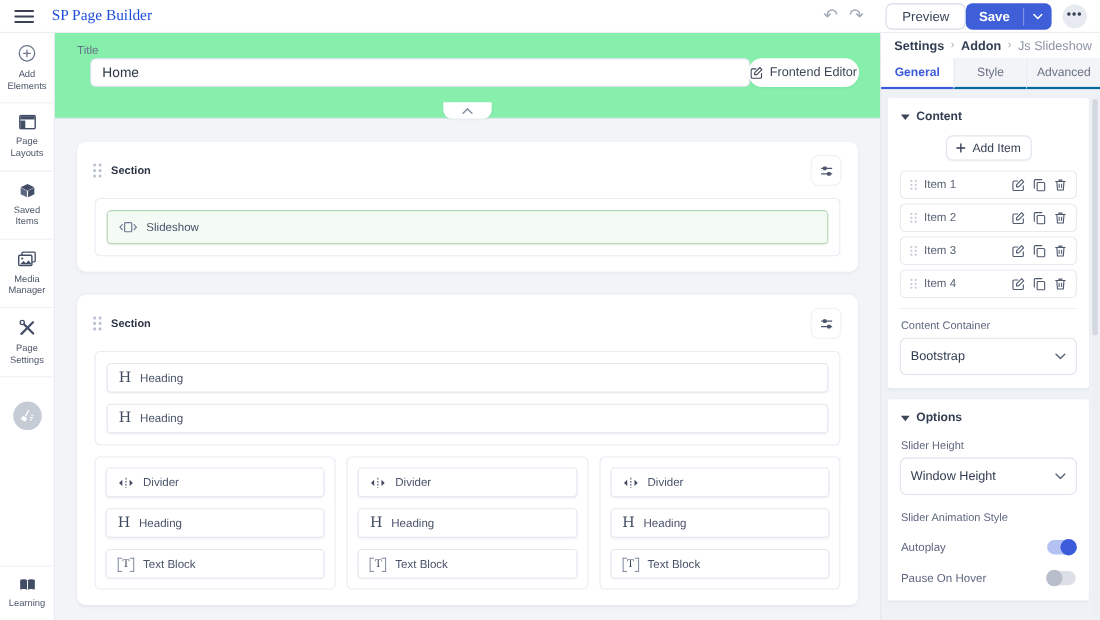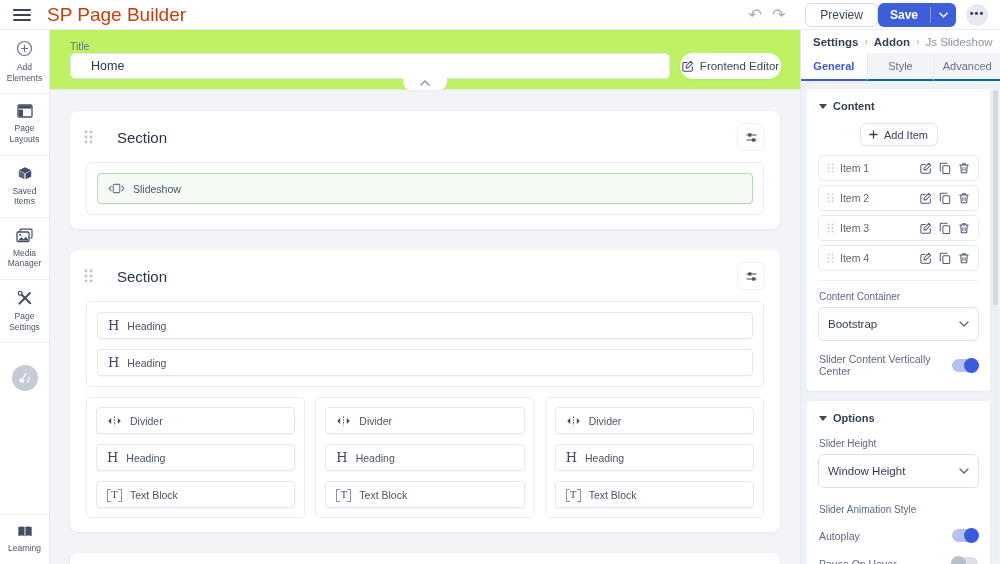--- a/index.html
+++ b/index.html
@@ -4,21 +4,21 @@
 <style>
   * { margin:0; padding:0; box-sizing:border-box; }
   body { font-family:"Liberation Sans", sans-serif; background:#fff; }
   .stage { position:relative; width:1000px; height:564px; overflow:hidden; background:#f2f4f8; }
 
   
   .topbar { position:absolute; top:0; left:0; width:1000px; height:30px; background:#fff;
             border-bottom:1px solid #e9edf2; display:flex; align-items:center; z-index:30; }
   .hamburger { width:18px; height:12px; margin-left:13px; display:flex; flex-direction:column; justify-content:space-between; cursor:pointer; }
   .hamburger i { display:block; height:2px; background:#3a4254; border-radius:1px; }
-  .app-title { margin-left:16px; font-size:19px; font-weight:500; color:#c2410c; }
+  .app-title { margin-left:16px; font-size:14px; font-weight:500; color:#1d4ed8;font-family:Liberation Serif, serif; }
   .topbar-right { margin-left:auto; display:flex; align-items:center; margin-right:12px; }
   .undo-redo { display:flex; gap:10px; margin-right:20px; color:#a3abb9; font-size:16px; line-height:1; }
   .undo-redo span { cursor:pointer; }
   .btn-preview { height:24px; padding:0 14px; background:#fff; border:1px solid #d5dce6; border-radius:6px;
                  font-size:12px; color:#3a465c; display:flex; align-items:center; cursor:pointer; }
   .btn-save { height:24px; display:flex; align-items:stretch; background:#3f5fd8; border-radius:6px; overflow:hidden; margin-right:10px; cursor:pointer; }
   .save-main { padding:0 12px; display:flex; align-items:center; font-size:12px; font-weight:700; color:#fff; }
   .save-split { width:1px; background:rgba(255,255,255,.35); margin:4px 0; }
   .save-caret { padding:0 8px; display:flex; align-items:center; }
   .btn-dots { width:22px; height:22px; border-radius:50%; background:#e7eaf0; color:#39445a;
@@ -30,34 +30,34 @@
                border-bottom:1px solid #edf0f5; padding:10px 2px; cursor:pointer; color:#4b5568; }
   .side-item .lbl { font-size:8.5px; color:#4b5568; text-align:center; line-height:1.25; }
   .side-item svg { color:#434e66; }
   .side-mid { flex:0 0 auto; display:flex; justify-content:center; padding:22px 0; }
   .circle-btn { width:26px; height:26px; border-radius:50%; background:#c6ccd6; display:flex; align-items:center; justify-content:center; cursor:pointer; }
   .side-spacer { flex:1; }
   .side-bottom { border-top:1px solid #edf0f5; border-bottom:none; }
 
   
   .canvas { position:absolute; top:30px; left:50px; width:750px; height:534px; background:#f2f4f8; overflow:hidden; }
-  .titlebar { position:relative; height:60px; background:#bef264; border-bottom:1px solid #e3e8f0; }
+  .titlebar { position:relative; height:78px; background:#86efac; border-bottom:1px solid #e3e8f0; }
   .title-lbl { position:absolute; left:20px; top:10px; font-size:10.5px; color:#68718a; }
-  .title-input { position:absolute; left:20px; top:23px; width:600px; height:26px; background:#fff; border:1px solid #dfe5ee;
-                 border-radius:5px; padding:0 20px; font-size:12.5px; color:#2e3749; font-family:"Liberation Sans", sans-serif; }
+  .title-input { position:absolute; left:32px; top:23px; width:600px; height:26px; background:#fff; border:1px solid #dfe5ee;
+                 border-radius:5px; padding:0 10px; font-size:12.5px; color:#2e3749; font-family:"Liberation Sans", sans-serif; }
   .fe-pill { position:absolute; left:630px; top:23px; width:101px; height:26px; background:#fff; border-radius:13px;
              display:flex; align-items:center; justify-content:center; gap:6px; font-size:11.5px; color:#3d4659;
              box-shadow:0 1px 2px rgba(40,50,80,.06); cursor:pointer; }
   .collapse-tab { position:absolute; left:353px; bottom:-1px; width:44px; height:15px; background:#fff;
                   border-radius:0 0 8px 8px; display:flex; align-items:center; justify-content:center; cursor:pointer; box-shadow:0 1px 2px rgba(40,50,80,.05); }
   .canvas-body { padding:21px 20px 0 20px; }
 
   .sec-card { background:#fff; border-radius:8px; box-shadow:0 1px 3px rgba(45,55,85,.07); margin-bottom:21px; padding-bottom:14px; }
   .sec-head { display:flex; align-items:center; padding:13px 16px 12px 14px; }
-  .sec-title { font-size:15px; font-weight:400; color:#2b3445; margin-left:24px; }
+  .sec-title { font-size:10px; font-weight:700; color:#2b3445; margin-left:8px; }
   .sec-gear { margin-left:auto; width:26px; height:26px; border-radius:6px; background:#fff; box-shadow:0 0 0 1px #eef1f6;
               display:flex; align-items:center; justify-content:center; cursor:pointer; }
   .container-box { margin:0 16px 0 16px; border:1px solid #e8ecf3; border-radius:5px; padding:10px; background:#fff; }
   .cols { display:flex; gap:10px; margin:10px 16px 0 16px; }
   .col-box { flex:1; border:1px solid #e8ecf3; border-radius:5px; padding:9px; background:#fff; }
   .addon-bar { height:27px; background:#fff; border:1px solid #e2e7f0; border-radius:4px; display:flex; align-items:center;
                gap:8px; padding:0 10px; cursor:pointer; box-shadow:0 1px 1px rgba(45,55,85,.04); }
   .addon-bar + .addon-bar { margin-top:10px; }
   .addon-bar.tall { height:31px; }
   .addon-bar.selected { background:#f4faf4; border:1px solid #b7d8b7; }
@@ -514,24 +514,20 @@
         </div>
 
         <div class="field-sep"></div>
         <div class="field-lbl">Content Container</div>
         <div class="dropdown">
           <span class="dd-val">Bootstrap</span>
           <svg width="10" height="6" viewBox="0 0 10 6">
               <path d="M1 1l4 4 4-4" fill="none" stroke="#5d6activecolor78" stroke-width="1.3" stroke-linecap="round" style="stroke:#5d6678"></path>
             </svg>
         </div>
-        <div class="toggle-row">
-          <span class="toggle-lbl">Slider Content Vertically Center</span>
-          <span class="toggle on"></span>
-        </div>
       </div>
 
       <div class="pcard">
         <div class="pcard-head">
           <span class="caret-down"></span>
           <span class="pcard-title">Options</span>
         </div>
         <div class="field-lbl">Slider Height</div>
         <div class="dropdown">
           <span class="dd-val">Window Height</span>

